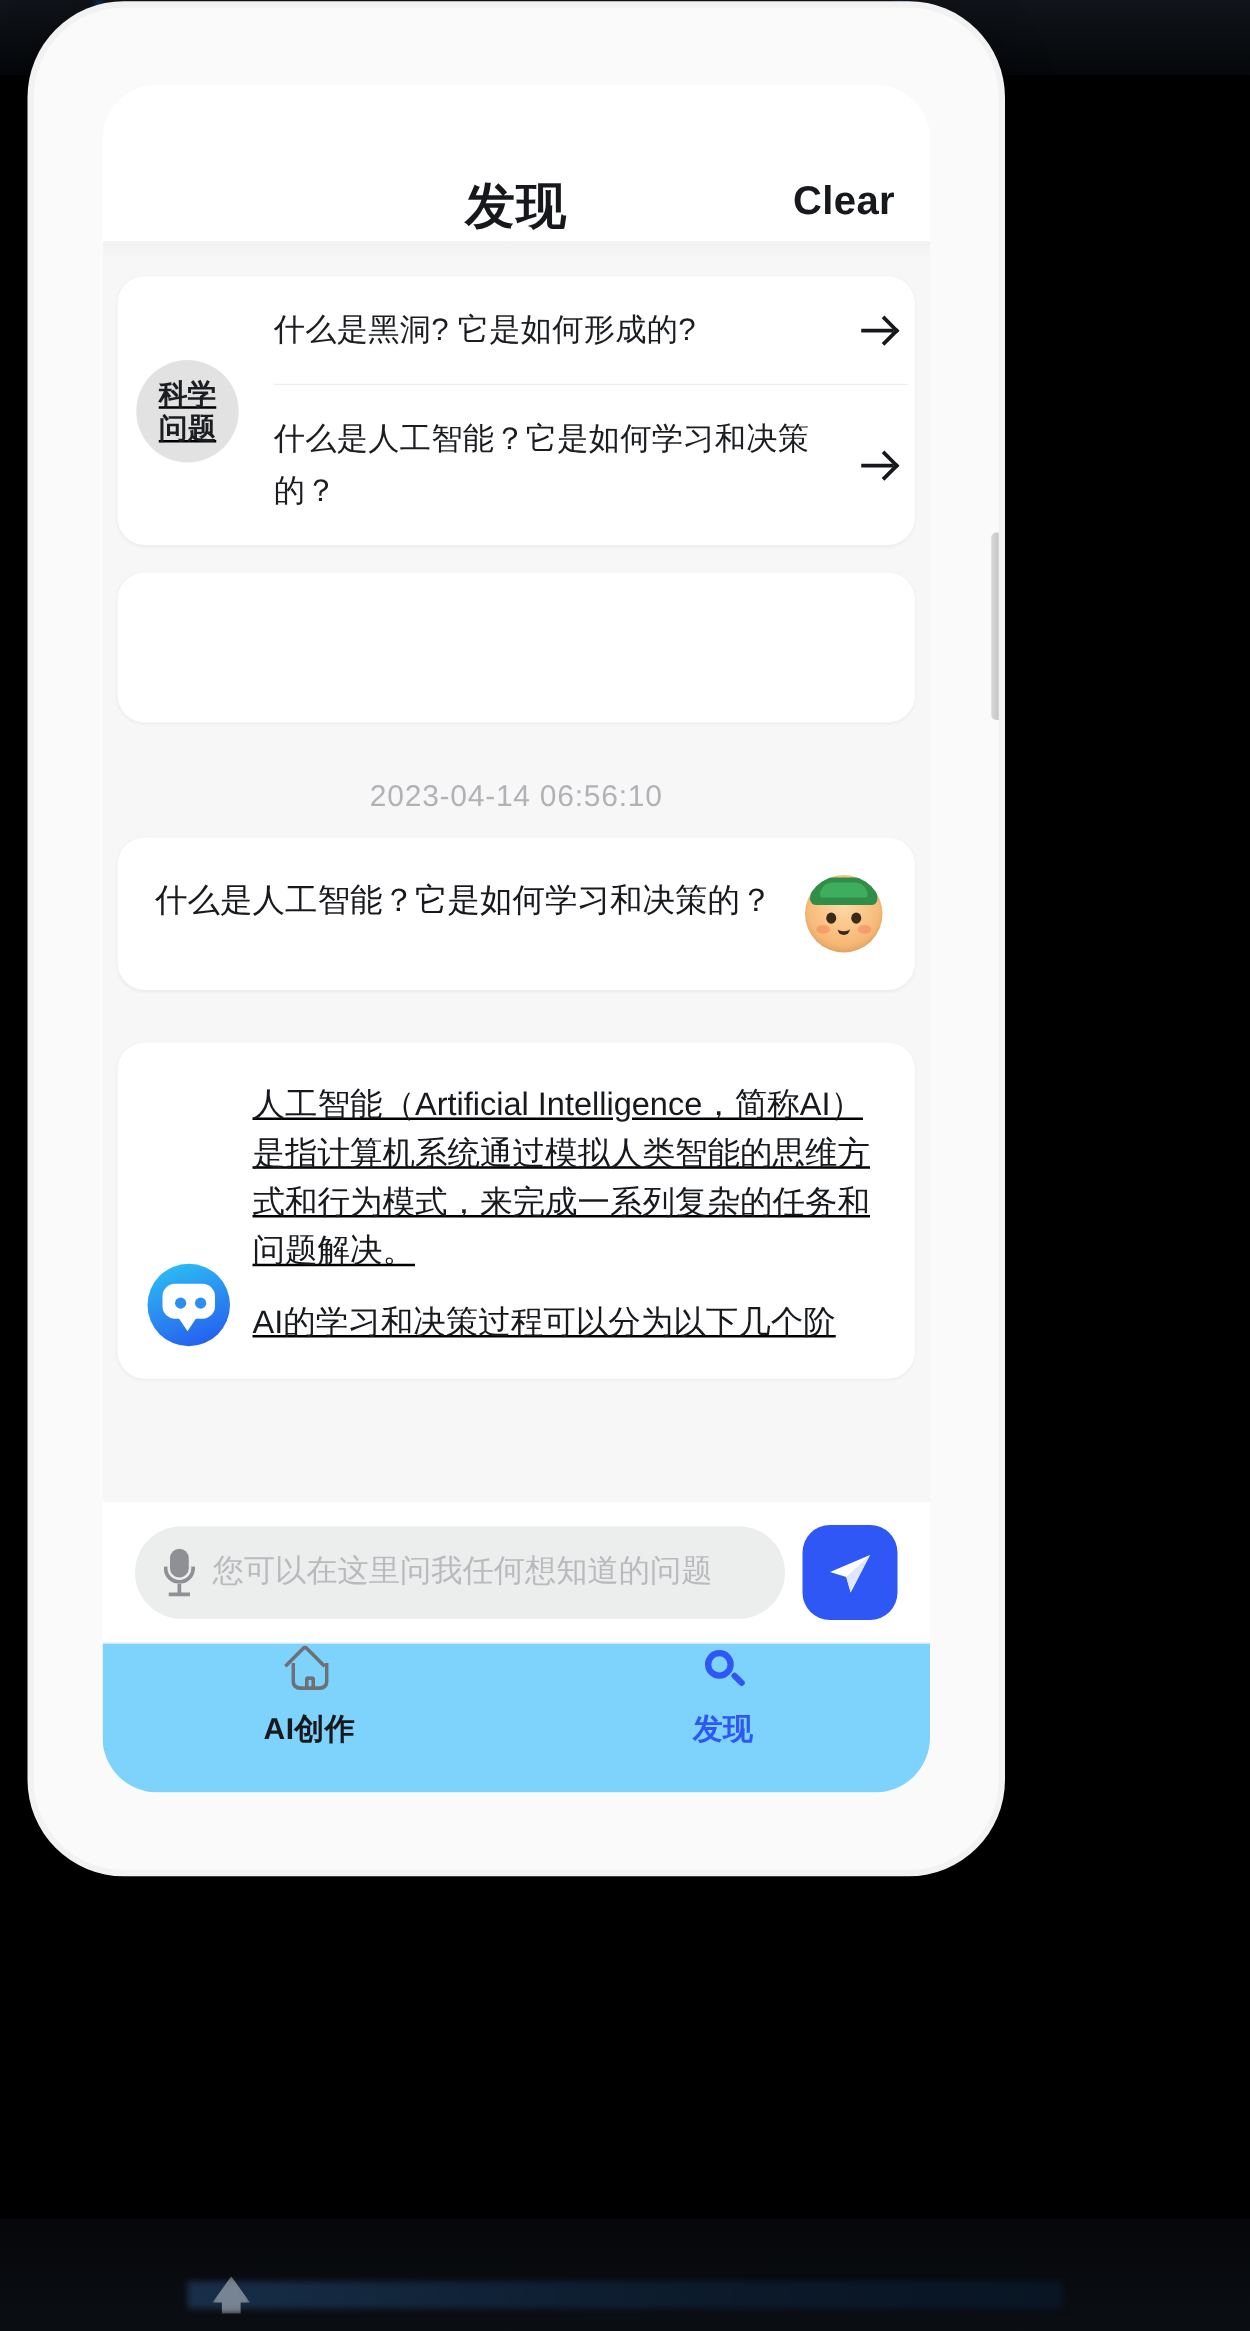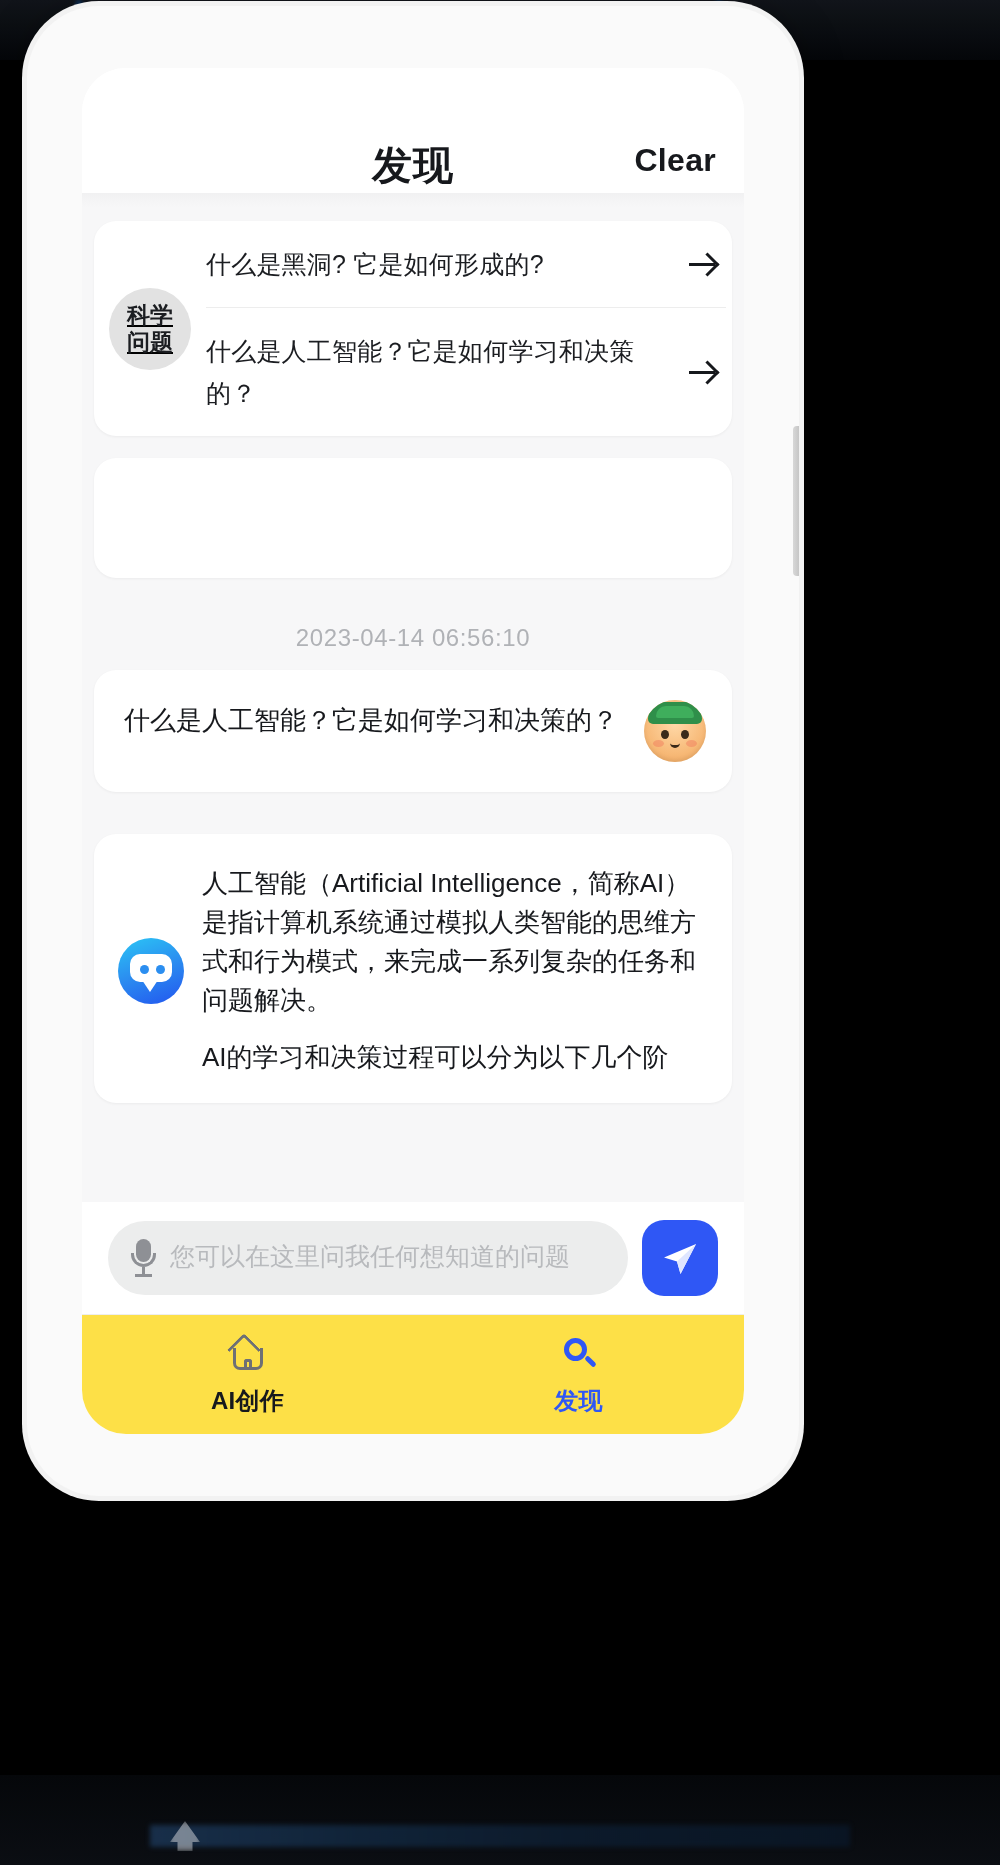--- a/index.html
+++ b/index.html
@@ -187,20 +187,21 @@
     line-height: 27px;
     display: flex;
     flex-direction: column;
     align-items: center;
     justify-content: center;
     text-align: center;
   }
   .sugg-rows {
     flex: 1 1 auto;
     padding-right: 6px;
+    margin-left: 13px;
   }
   .sugg-row {
     display: flex;
     align-items: center;
     gap: 10px;
     padding: 22px 6px 22px 0;
     cursor: pointer;
   }
   .sugg-row + .sugg-row {
     border-top: 1px solid #ededed;
@@ -306,22 +307,23 @@
     border-radius: 0 0 10px 10px;
   }
 
   .msg-bot {
     margin: 42px 12px 0 12px;
     background: #ffffff;
     border-radius: 22px;
     box-shadow: 0 1px 3px rgba(0,0,0,.05);
     padding: 30px 24px 26px 24px;
     display: flex;
-    align-items: center;
+    align-items: flex-end;
     gap: 18px;
+    text-decoration: underline;
   }
   .avatar-bot {
     flex: 0 0 66px;
     width: 66px; height: 66px;
     border-radius: 50%;
     background: linear-gradient(160deg, #2bc6f5 0%, #2b8ef0 48%, #2255ef 100%);
     position: relative;
   }
   .avatar-bot .bubble {
     position: absolute;
@@ -408,43 +410,43 @@
     position: absolute;
     left: 5px; top: 38px;
     width: 17px; height: 3px;
     background: #8e9095;
   }
   #search-input {
     flex: 1 1 auto;
     border: none;
     outline: none;
     background: transparent;
-    font-family: Liberation Mono, monospace;
+    font-family: Liberation Serif, serif;
     font-size: 25px;
     color: #17191d;
   }
   #search-input::placeholder { color: #b8babd; }
 
   #send-button {
     flex: 0 0 76px;
     width: 76px; height: 76px;
     border-radius: 22px;
     background: #2f57f5;
     border: none;
     position: relative;
     cursor: pointer;
   }
 
   
   #tabbar {
     flex: 0 0 120px;
-    background: #fde047;
+    background: #7dd3fc;
     border-top: 1px solid #eeeeee;
     display: flex;
-    align-items: center;
+    align-items: flex-start;
   }
   .tab {
     flex: 1 1 0;
     display: flex;
     flex-direction: column;
     align-items: center;
     justify-content: center;
     gap: 10px;
     cursor: pointer;
   }

